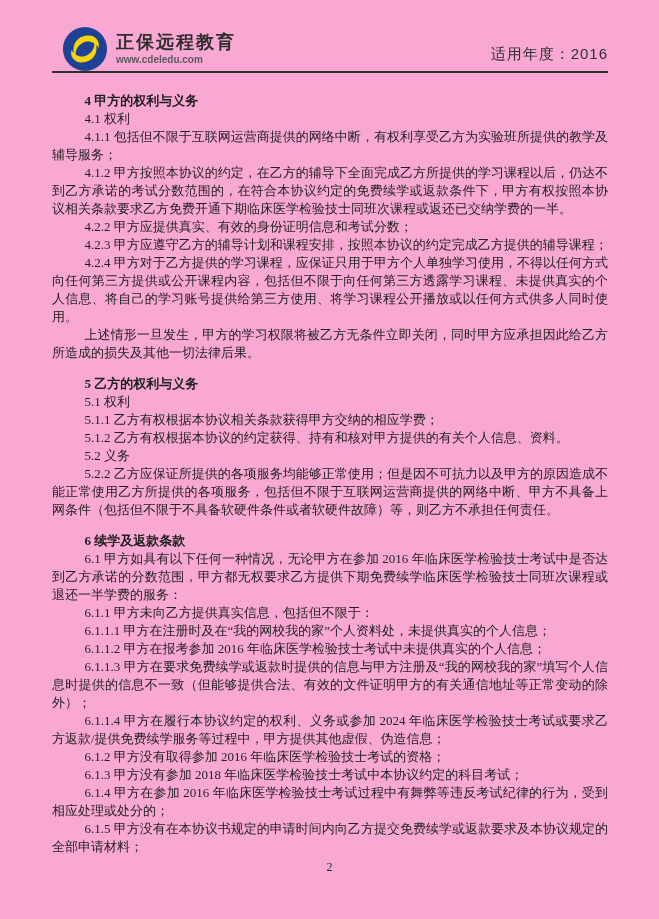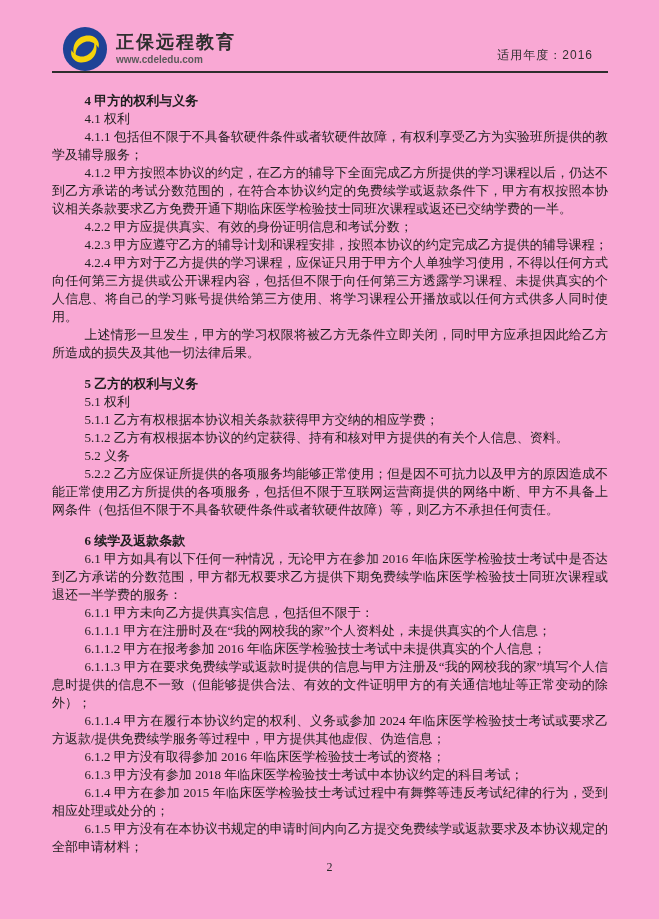--- a/index.html
+++ b/index.html
@@ -39,22 +39,22 @@
     line-height: 21px;
   }
   .brand-url {
     font-size: 10px;
     font-weight: bold;
     color: #5a5a5a;
     line-height: 14px;
   }
   .year-label {
     position: absolute;
-    right: 15px; bottom: 7px;
-    font-size: 12px;
+    right: 0; bottom: 7px;
+    font-size: 15px;
     color: #303030;
     letter-spacing: 1px;
     text-align: right;
   }
   
   .content {
     position: absolute;
     top: 92px; left: 52px; right: 51px;
   }
   .section { }
@@ -97,21 +97,21 @@
         <div class="brand-url">www.cdeledu.com</div>
       </div>
     </div>
     <div class="year-label">适用年度：2016</div>
   </div>
 
   <div class="content">
       <div class="section">
         <p class="heading">4 甲方的权利与义务</p>
         <p class="para">4.1 权利</p>
-        <p class="para">4.1.1 包括但不限于不具备软硬件条件或者软硬件故障，有权利享受乙方为实验班所提供的教学及辅导服务；</p>
+        <p class="para">4.1.1 包括但不限于互联网运营商提供的网络中断，有权利享受乙方为实验班所提供的教学及辅导服务；</p>
         <p class="para">4.1.2 甲方按照本协议的约定，在乙方的辅导下全面完成乙方所提供的学习课程以后，仍达不到乙方承诺的考试分数范围的，在符合本协议约定的免费续学或返款条件下，甲方有权按照本协议相关条款要求乙方免费开通下期临床医学检验技士同班次课程或返还已交纳学费的一半。</p>
         <p class="para">4.2.2 甲方应提供真实、有效的身份证明信息和考试分数；</p>
         <p class="para">4.2.3 甲方应遵守乙方的辅导计划和课程安排，按照本协议的约定完成乙方提供的辅导课程；</p>
         <p class="para">4.2.4 甲方对于乙方提供的学习课程，应保证只用于甲方个人单独学习使用，不得以任何方式向任何第三方提供或公开课程内容，包括但不限于向任何第三方透露学习课程、未提供真实的个人信息、将自己的学习账号提供给第三方使用、将学习课程公开播放或以任何方式供多人同时使用。</p>
         <p class="para">上述情形一旦发生，甲方的学习权限将被乙方无条件立即关闭，同时甲方应承担因此给乙方所造成的损失及其他一切法律后果。</p>
       </div>
       <div class="section">
         <p class="heading">5 乙方的权利与义务</p>
         <p class="para">5.1 权利</p>
         <p class="para">5.1.1 乙方有权根据本协议相关条款获得甲方交纳的相应学费；</p>
@@ -122,21 +122,21 @@
       <div class="section">
         <p class="heading">6 续学及返款条款</p>
         <p class="para">6.1 甲方如具有以下任何一种情况，无论甲方在参加 2016 年临床医学检验技士考试中是否达到乙方承诺的分数范围，甲方都无权要求乙方提供下期免费续学临床医学检验技士同班次课程或退还一半学费的服务：</p>
         <p class="para">6.1.1 甲方未向乙方提供真实信息，包括但不限于：</p>
         <p class="para">6.1.1.1 甲方在注册时及在“我的网校我的家”个人资料处，未提供真实的个人信息；</p>
         <p class="para">6.1.1.2 甲方在报考参加 2016 年临床医学检验技士考试中未提供真实的个人信息；</p>
         <p class="para">6.1.1.3 甲方在要求免费续学或返款时提供的信息与甲方注册及“我的网校我的家”填写个人信息时提供的信息不一致（但能够提供合法、有效的文件证明甲方的有关通信地址等正常变动的除外）；</p>
         <p class="para">6.1.1.4 甲方在履行本协议约定的权利、义务或参加 2024 年临床医学检验技士考试或要求乙方返款/提供免费续学服务等过程中，甲方提供其他虚假、伪造信息；</p>
         <p class="para">6.1.2 甲方没有取得参加 2016 年临床医学检验技士考试的资格；</p>
         <p class="para">6.1.3 甲方没有参加 2018 年临床医学检验技士考试中本协议约定的科目考试；</p>
-        <p class="para">6.1.4 甲方在参加 2015 年临床医学检验技士考试过程中有舞弊等违反考试纪律的行为，受到相应处理或处分的；</p>
+        <p class="para">6.1.4 甲方在参加 2016 年临床医学检验技士考试过程中有舞弊等违反考试纪律的行为，受到相应处理或处分的；</p>
         <p class="para">6.1.5 甲方没有在本协议书规定的申请时间内向乙方提交免费续学或返款要求及本协议规定的全部申请材料；</p>
       </div>
     </div>
 
   <div class="footer">
     <span class="page-number">2</span>
   </div>
 
 </div>
 

